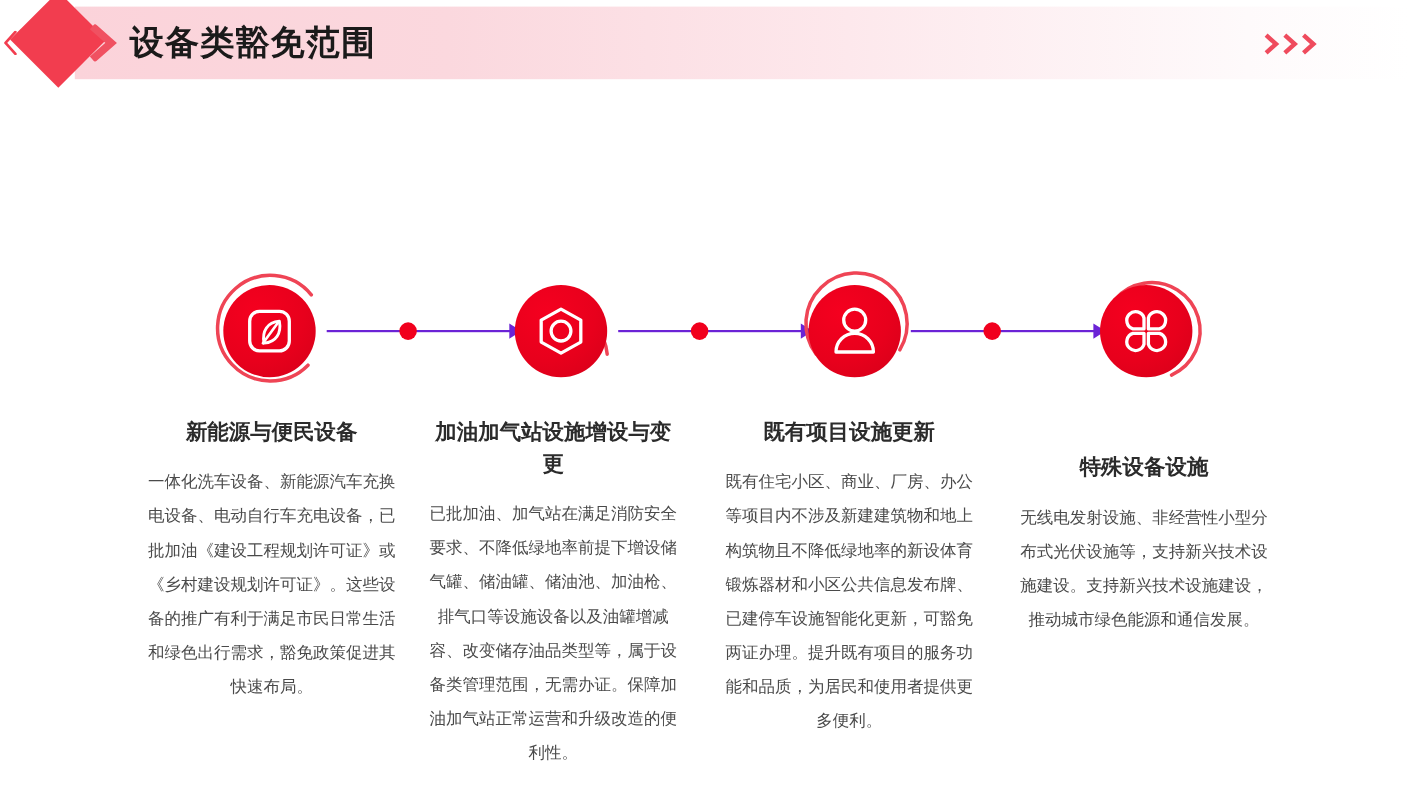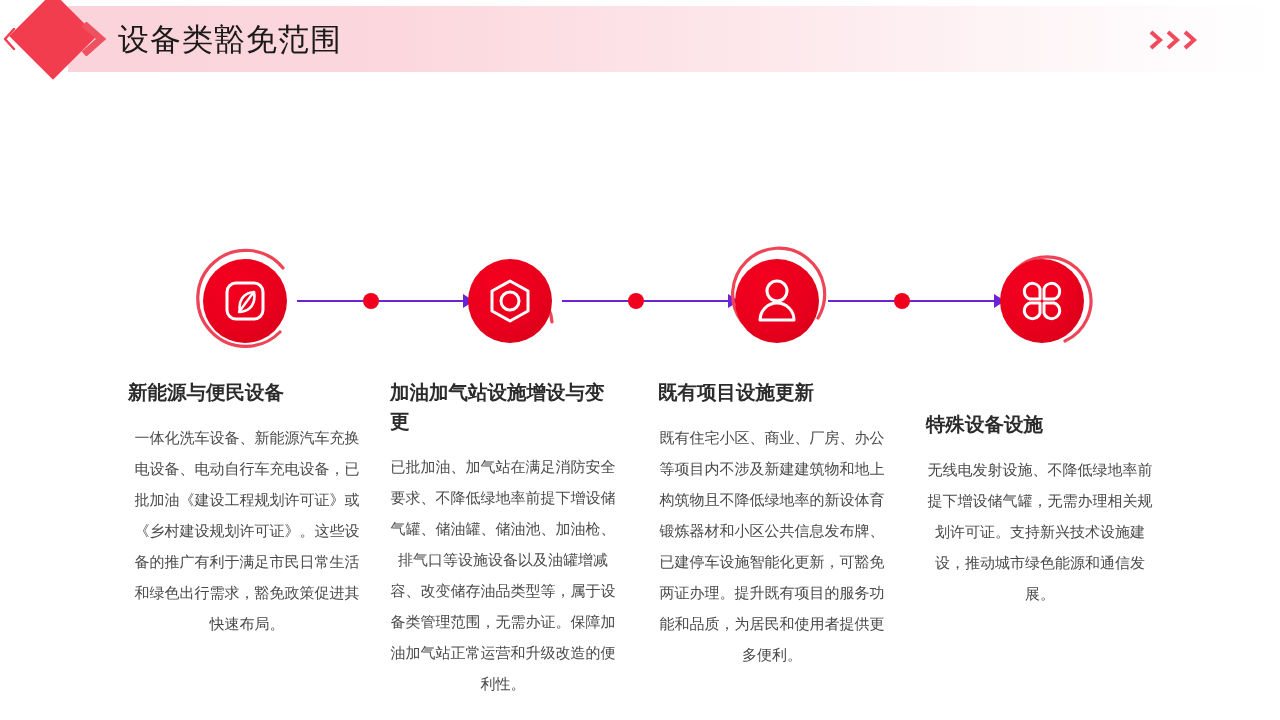--- a/index.html
+++ b/index.html
@@ -28,21 +28,21 @@
   .header-chev-left {
     position: absolute; left: 2px; top: 28px;
     width: 14px; height: 22px;
   }
   .header-chev-right {
     position: absolute; left: 80px; top: 22px;
     width: 28px; height: 34px;
   }
   .header-title {
     position: absolute; left: 118px; top: 18px;
-    font-size: 31px; font-weight: normal; color: #1a1a1a;
+    font-size: 31px; font-weight: bold; color: #1a1a1a;
     letter-spacing: 1px; line-height: 42px;
     font-family: "DejaVu Sans", "Liberation Sans", sans-serif;
   }
   .header-arrows {
     position: absolute; right: 82px; top: 29px;
     display: flex; gap: 1px;
   }
 
   
   .timeline {
@@ -75,21 +75,21 @@
     width: 0; height: 0;
     border-top: 7px solid transparent;
     border-bottom: 7px solid transparent;
     border-left: 11px solid #6b23d6;
   }
 
   
   .col { position: absolute; top: 378px; }
   .col-title {
     font-size: 19.5px; font-weight: bold; color: #2b2b2b;
-    text-align: left; line-height: 29px;
+    text-align: center; line-height: 29px;
     font-family: "DejaVu Sans", "Liberation Sans", sans-serif;
   }
   .col-body {
     margin-top: 16px;
     font-size: 15px; color: #4a4a4a;
     text-align: center; line-height: 31px;
     font-family: "DejaVu Sans", "Liberation Sans", sans-serif;
   }
 </style>
 </head>
@@ -203,16 +203,16 @@
     <div class="col-body">既有住宅小区、商业、厂房、办公等项目内不涉及新建建筑物和地上构筑物且不降低绿地率的新设体育锻炼器材和小区公共信息发布牌、已建停车设施智能化更新，可豁免两证办理。提升既有项目的服务功能和品质，为居民和使用者提供更多便利。</div>
   </div>
 
   <div class="col" style="left:390px; width:226px;">
     <div class="col-title">加油加气站设施增设与变更</div>
     <div class="col-body">已批加油、加气站在满足消防安全要求、不降低绿地率前提下增设储气罐、储油罐、储油池、加油枪、排气口等设施设备以及油罐增减容、改变储存油品类型等，属于设备类管理范围，无需办证。保障加油加气站正常运营和升级改造的便利性。</div>
   </div>
 
   <div class="col" style="left:926px; width:228px;margin-top:32px;">
     <div class="col-title">特殊设备设施</div>
-    <div class="col-body">无线电发射设施、不降低绿地率前提下增设储气罐，无需办理相关规划许可证。支持新兴技术设施建设，推动城市绿色能源和通信发展。</div>
+    <div class="col-body">无线电发射设施、非经营性小型分布式光伏设施等，支持新兴技术设施建设。支持新兴技术设施建设，推动城市绿色能源和通信发展。</div>
   </div>
 
 </div>
 
 </body></html>

